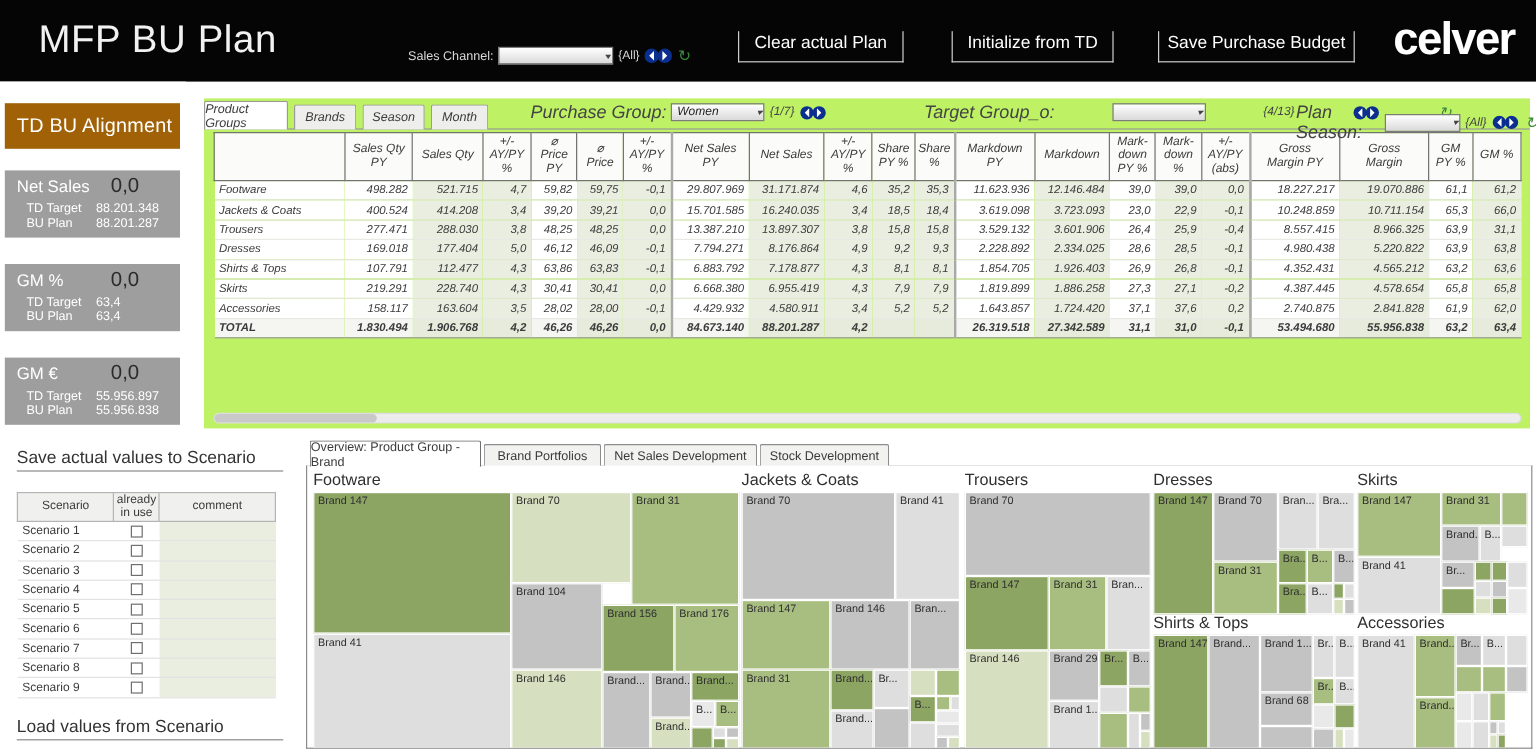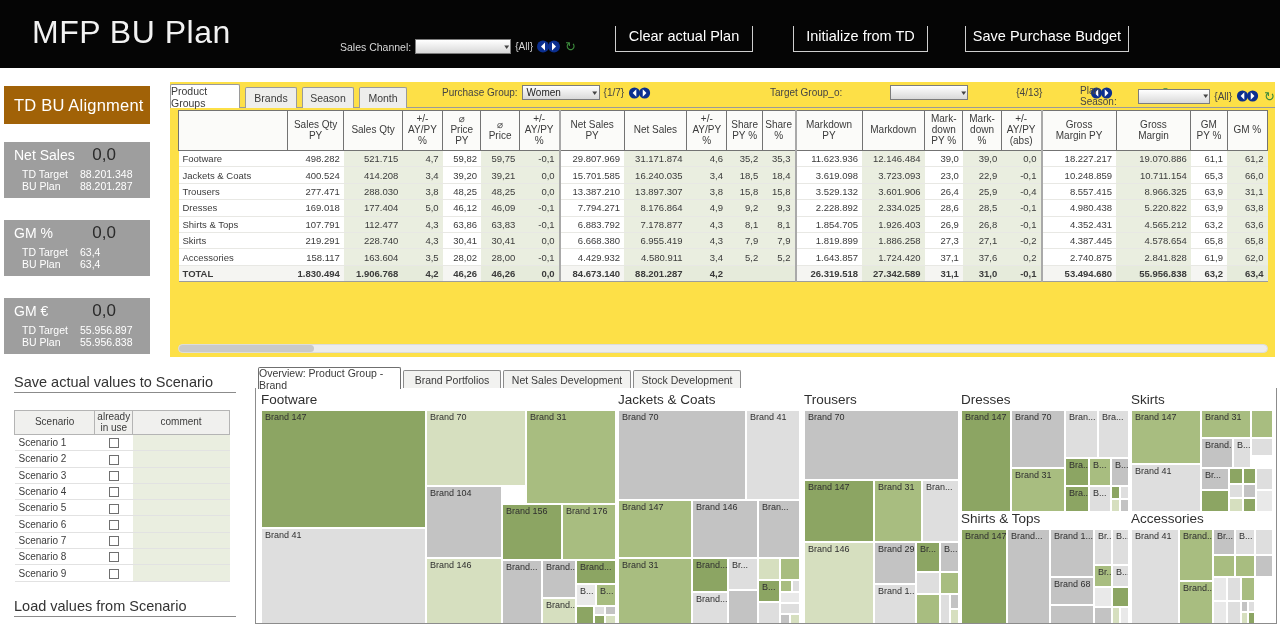--- a/index.html
+++ b/index.html
@@ -84,34 +84,35 @@
   #scn-table td.ckc { text-align:center; padding:0; width:30px; }
   #scn-table td.cmt { background:#eaeee0; width:102px; }
   .ckbox {
     display:inline-block; width:10px; height:10px; border:1px solid #6f6f6f;
     background:#fff; vertical-align:middle;
   }
 
   
   #table-panel {
     position:absolute; left:170px; top:82px; width:1105px; height:275px;
-    background:#fde047;
+    background:#bef264;
+    font-style:italic;
   }
   #fbar { position:absolute; left:0; top:0; width:1105px; height:26px; }
   .ftab {
     position:absolute; bottom:0; height:21px; border:1px solid #9a9a9a;
     border-bottom:none; background:#eeeeec; font-size:10.5px; color:#3b3b3b;
     display:flex; align-items:center; justify-content:center; cursor:pointer;
     border-radius:2px 2px 0 0;
   }
   .ftab.active { background:#ffffff; height:24px; z-index:3; }
   #fbar .ul { position:absolute; left:0; bottom:0; width:1105px; border-bottom:1px solid #9a9a9a; }
 
   .tbl-filter { position:absolute; display:flex; align-items:center; gap:4px; top:3px; }
-  .tbl-filter .lbl { font-size:10px; color:#444; }
+  .tbl-filter .lbl { font-size:15px; color:#444; }
   .tbl-filter .allflag { color:#444; }
 
   #grid { position:absolute; left:8px; top:28px; width:1090px; }
   table.grid { border-collapse:collapse; table-layout:fixed; width:1090px; }
   table.grid th {
     font-weight:400; font-size:10px; color:#3b3b3b; line-height:1.08;
     background:#fbfbf9; border:1px solid #737373; height:40px;
     vertical-align:middle; text-align:center; padding:0 1px;
   }
   table.grid th.c0 { text-align:left; background:#fbfbf9; }
@@ -185,20 +186,21 @@
         <path d="M15 2.5 L19 6.5 L15 10.5 Z" fill="#ffffff"></path>
       </svg>
     </span>
     <span class="reset-ico">↻</span>
   </div>
 
   <div class="hdr-btn" style="left:615px; top:26px; width:138px;">Clear actual Plan</div>
   <div class="hdr-btn" style="left:793px; top:26px; width:135px;">Initialize from TD</div>
   <div class="hdr-btn" style="left:965px; top:26px; width:164px;">Save Purchase Budget</div>
 
+  <div id="brand-logo">celver</div>
 </div>
 
 <div id="left-col">
   <div class="kpi-head">TD BU Alignment</div>
   <div id="kpi-cards">
       <div class="kpi-card" style="top: 74px;">
         <span class="k-title">Net Sales</span>
         <span class="k-big">0,0</span>
         <span class="r1l">TD Target</span>
         <span class="r1v">88.201.348</span>

